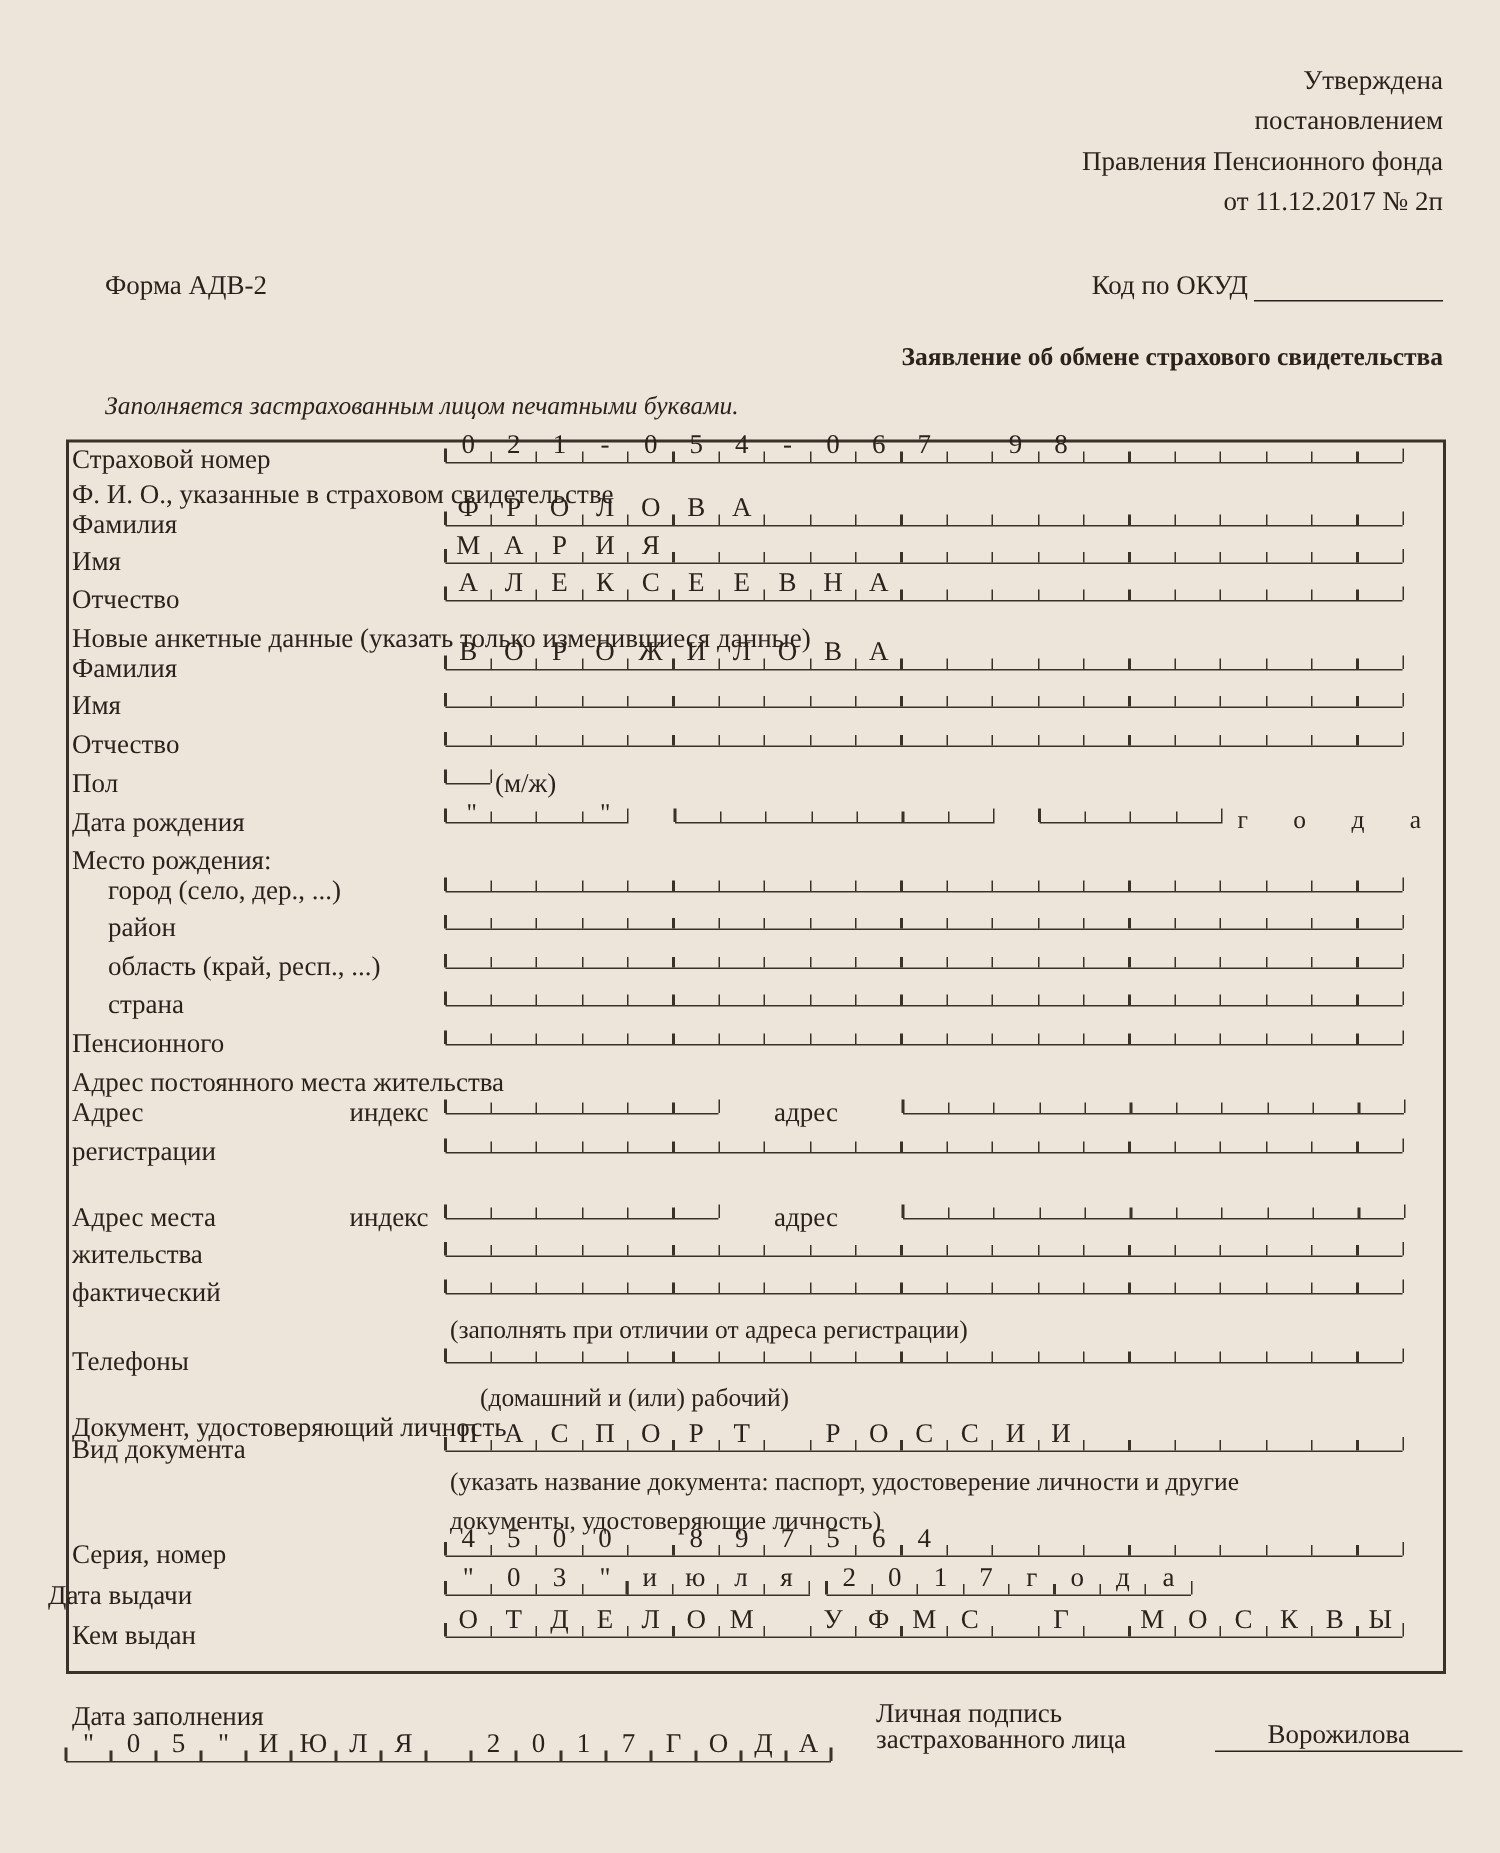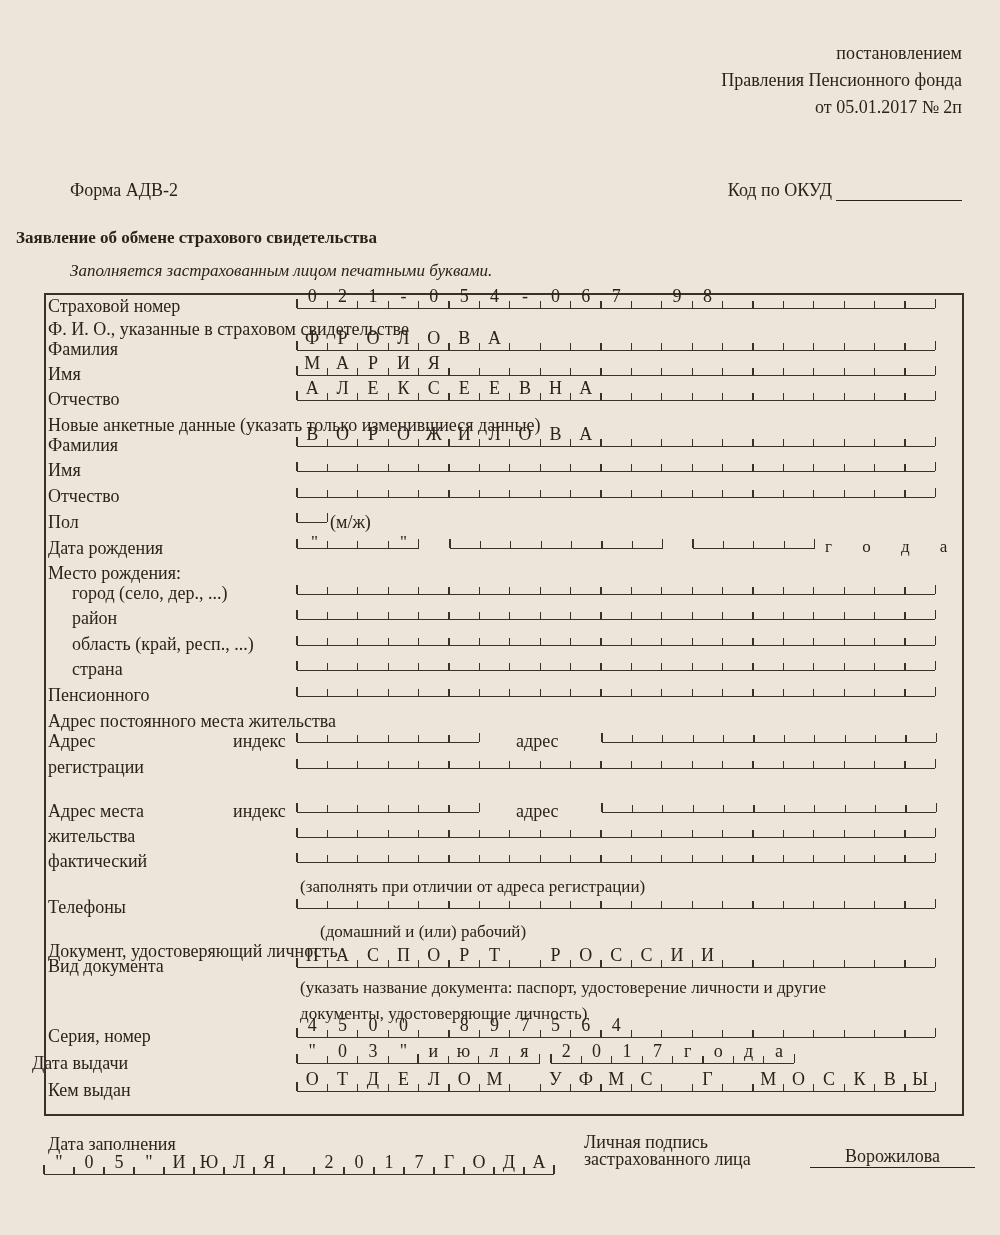--- a/index.html
+++ b/index.html
@@ -7,38 +7,39 @@
     width: 1000px; height: 1235px; position: relative; overflow: hidden;
     background: #ede5da; color: #2a231c;
     font-family: "Liberation Serif", "DejaVu Serif", serif;
   }
   .abs { position: absolute; white-space: nowrap; }
   .approval { right: 38px; top: 40px; text-align: right; font-size: 18px; line-height: 27px; }
   .approval div { white-space: nowrap; }
   .form-code { left: 70px; top: 180px; font-size: 18px; }
   .okud { right: 38px; top: 180px; font-size: 18px; }
   .okud .line { display: inline-block; width: 126px; border-bottom: 1px solid #2a231c; height: 18px; vertical-align: bottom; margin-left: 4px; }
-  .title { left: 16px; width: 958px; text-align: left; top: 228px; font-size: 17px; font-weight: bold; }
+  .title { left: 4px; width: 958px; text-align: right; top: 228px; font-size: 17px; font-weight: bold; }
   .subtitle { left: 70px; top: 261px; font-size: 17px; font-style: italic; }
   .box { position: absolute; left: 44px; top: 293px; width: 920px; height: 823px; border: 2px solid #3a3128; box-sizing: border-box; }
   .lbl { position: absolute; font-size: 18px; white-space: nowrap; }
   .small { font-size: 17px; }
   .comb { position: absolute; height: 10px; border-bottom: 1.6px solid #3a3128; }
   .comb .tick { position: absolute; bottom: 0; width: 1.4px; height: 7px; background: #3a3128; }
   .comb .tick.end { height: 9px; }
   .comb .ch { position: absolute; bottom: 3px; width: 30px; text-align: center; font-size: 18px; line-height: 18px; letter-spacing: 0; }
   .sig-line { display: inline-block; border-bottom: 1px solid #2a231c; width: 165px; text-align: center; font-size: 18px; }
 </style>
 </head>
 <body>
 
 <div class="abs approval">
+  <div>Утверждена</div>
   <div>постановлением</div>
   <div>Правления Пенсионного фонда</div>
-  <div>от 05.01.2017 № 2п</div>
+  <div>от 11.12.2017 № 2п</div>
 </div>
 <div class="abs form-code">Форма АДВ-2</div>
 <div class="abs okud">
   <span>Код по ОКУД</span><span class="line"></span>
 </div>
 <div class="abs title">Заявление об обмене страхового свидетельства</div>
 <div class="abs subtitle">Заполняется застрахованным лицом печатными буквами.</div>
 
 <div class="box"></div>
 

